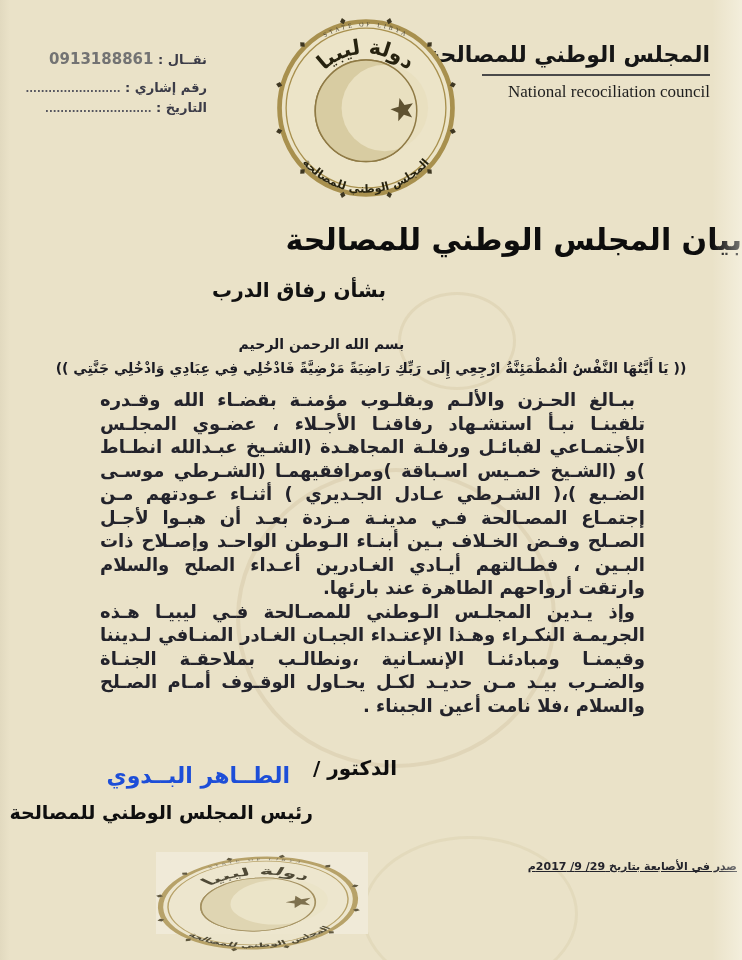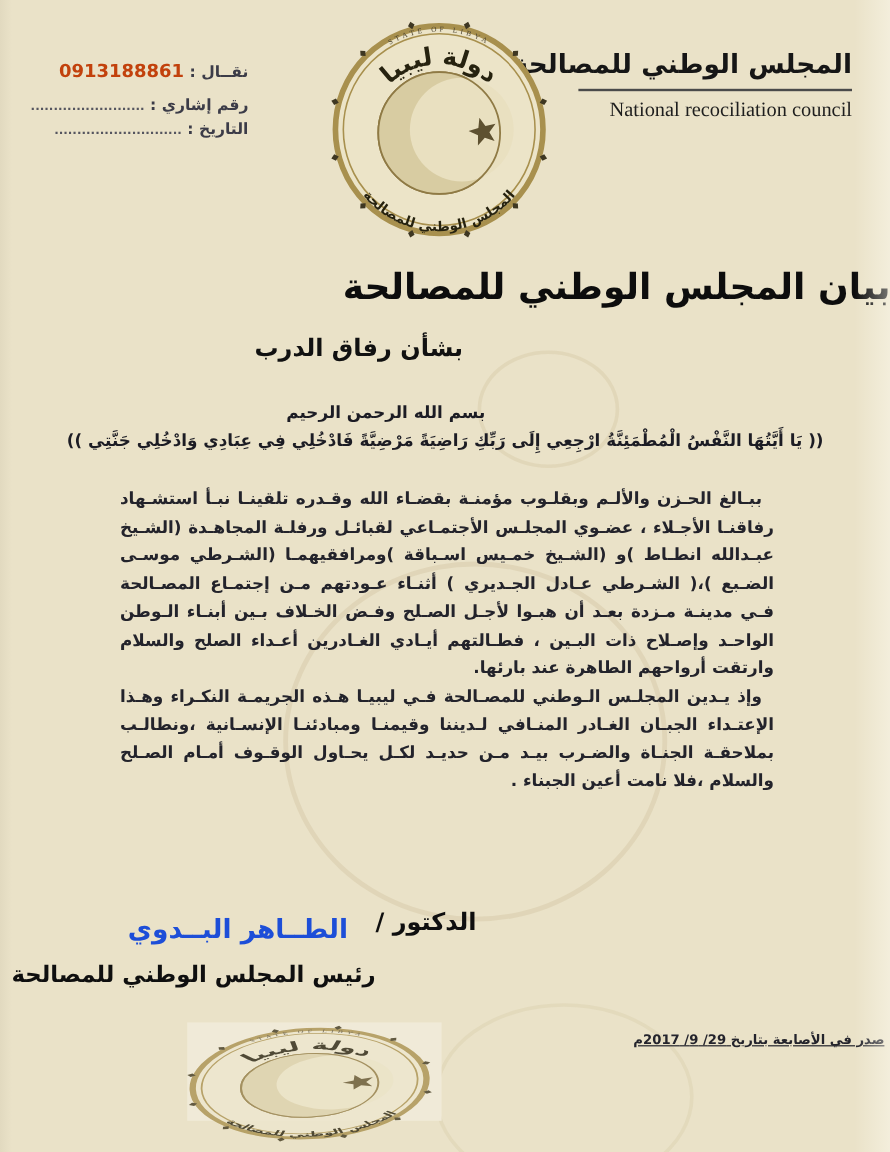--- a/index.html
+++ b/index.html
@@ -22,21 +22,21 @@
   }
   
   .wm{position:absolute;border-radius:50%;pointer-events:none;}
   .wm1{left:236px;top:468px;width:312px;height:292px;border:4px solid rgba(187,167,118,.20);}
   .wm2{left:398px;top:292px;width:112px;height:92px;border:3px solid rgba(187,167,118,.18);}
   .wm3{left:362px;top:836px;width:210px;height:150px;border:3px solid rgba(187,167,118,.14);}
 
   
   .contact{position:absolute;left:57px;top:50px;width:150px;direction:rtl;text-align:right;}
   .c-line{font-size:13px;font-weight:bold;color:#3c3c48;line-height:19px;white-space:nowrap;}
-  .c-line .num{font-size:15px;color:#c2410c;letter-spacing:.5px;}
+  .c-line .num{font-size:15px;color:#737373;letter-spacing:.5px;}
   .c-gap{height:9px;}
   .c-dots{font-size:10px;color:#55555f;letter-spacing:1px;}
 
   
   .org{position:absolute;right:32px;top:42px;width:270px;text-align:right;}
   .org-ar{font-size:22px;font-weight:bold;color:#161616;direction:rtl;white-space:nowrap;}
   .org-rule{width:228px;height:2px;background:#4a4a4a;margin:7px 0 6px auto;}
   .org-en{font-family:"Liberation Serif",serif;font-size:17px;color:#1e1e1e;white-space:nowrap;}
 
   
@@ -52,21 +52,21 @@
   .doc-subtitle{position:absolute;left:0;top:278px;width:598px;text-align:center;
     font-size:20px;font-weight:bold;color:#111;direction:rtl;}
 
   .basmala{position:absolute;left:0;top:336px;width:643px;text-align:center;
     font-size:14px;font-weight:bold;color:#1c1c24;direction:rtl;}
   .verse{position:absolute;left:0;top:360px;width:742px;text-align:center;
     font-size:14px;font-weight:bold;color:#1c1c24;direction:rtl;white-space:nowrap;}
 
   
   .body{position:absolute;left:100px;top:388px;width:545px;direction:rtl;
-    text-align:justify;font-size:14px;font-weight:bold;line-height:23.5px;color:#23232b;margin-top:17px;}
+    text-align:justify;font-size:18px;font-weight:bold;line-height:23.5px;color:#23232b;}
   .body p{margin:0;text-indent:10px;}
 
   
   .sig-prefix{position:absolute;right:345px;top:723px;font-size:20px;font-weight:bold;color:#0f0f0f;direction:rtl;white-space:nowrap;margin-top:33px;}
   .sig-name{position:absolute;right:452px;top:763px;font-size:22px;font-weight:bold;color:#1d4ed8;direction:rtl;white-space:nowrap;}
   .sig-role{position:absolute;right:429px;top:801px;font-size:19px;font-weight:bold;color:#0f0f0f;direction:rtl;white-space:nowrap;}
 
   
   .issued{position:absolute;right:5px;top:860px;font-size:11px;font-weight:bold;color:#24242c;
     direction:rtl;text-decoration:underline;white-space:nowrap;}

